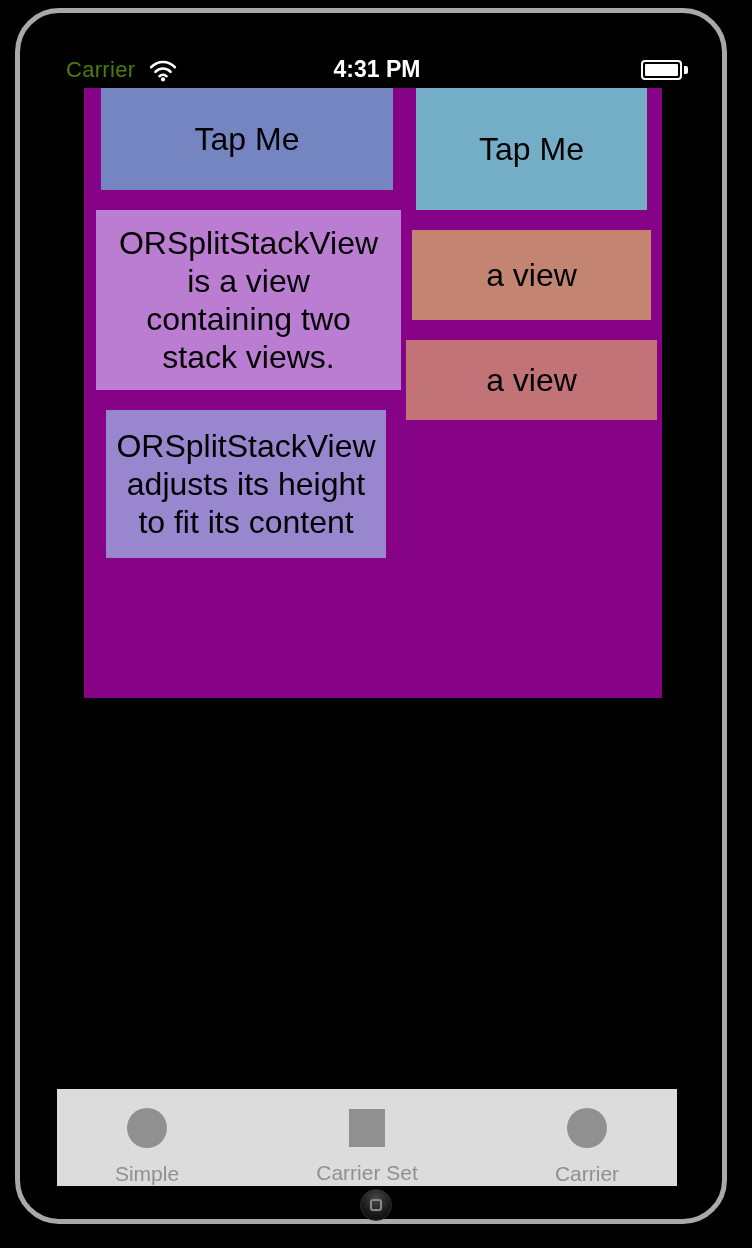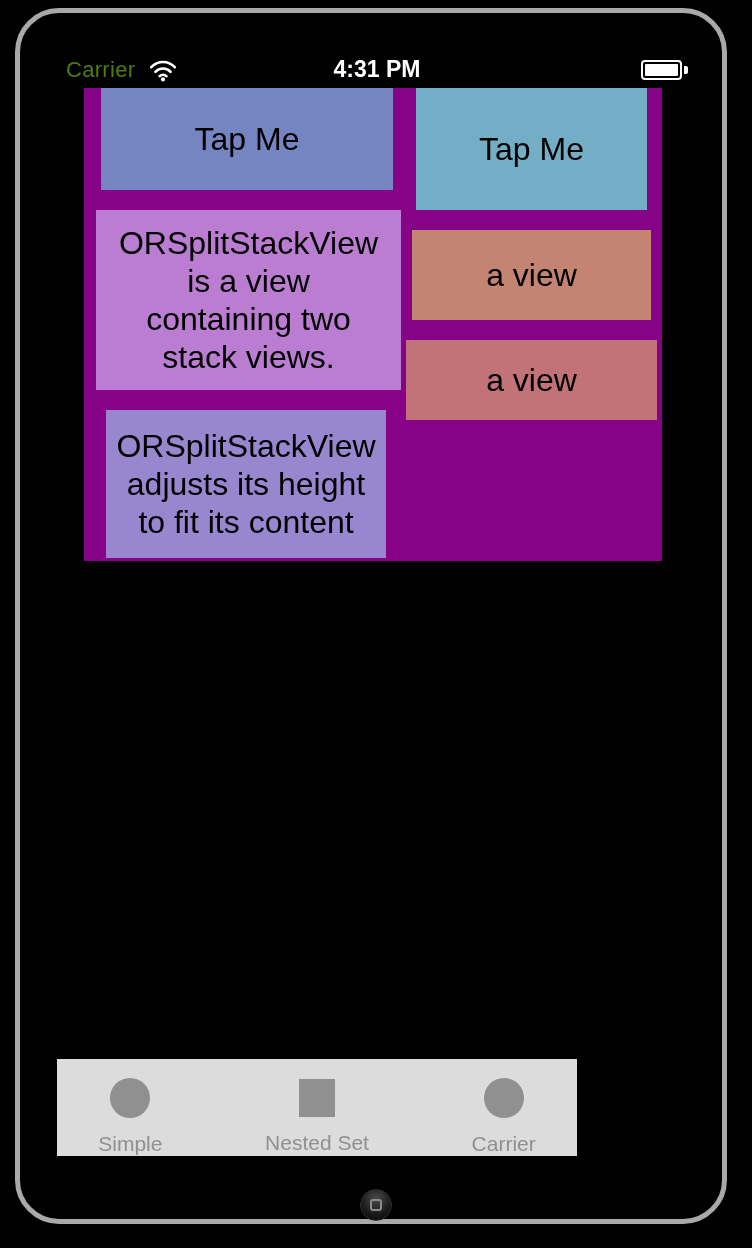--- a/index.html
+++ b/index.html
@@ -21,35 +21,35 @@
   .time { left:57px; top:56px; width:640px; text-align:center;
           font-size:23px; font-weight:600; color:#fff; }
   .batt-body { left:641px; top:60px; width:41px; height:20px;
                border:2px solid #fff; border-radius:4px; }
   .batt-fill { position:absolute; left:2px; top:2px; right:2px; bottom:2px;
                background:#fff; border-radius:1px; }
   .batt-nub  { left:684px; top:66px; width:4px; height:8px; background:#fff;
                border-radius:0 2px 2px 0; }
 
   
-  .splitview { left:84px; top:88px; width:578px; height:473px;padding-left:31px; }
+  .splitview { left:84px; top:88px; width:578px; height:610px;padding-left:31px; }
 
   .box { position:absolute; display:flex; align-items:center; justify-content:center;
          text-align:center; color:#000; font-size:32px; line-height:38px; }
   .box .txt { white-space:pre-line; width:100%; }
 
   .b-l0 { left:17px;  top:0px;   width:292px; height:102px; }
   .b-l1 { left:12px;  top:122px; width:305px; height:180px; }
   .b-l2 { left:22px;  top:322px; width:280px; height:148px; }
   .b-r0 { left:332px; top:0px;   width:231px; height:122px; }
   .b-r1 { left:328px; top:142px; width:239px; height:90px;  }
   .b-r2 { left:322px; top:252px; width:251px; height:80px;  }
 
   
-  .tabbar { left:57px; top:1059px; width:520px; height:97px;
+  .tabbar { left:57px; top:1089px; width:620px; height:97px;
             background:var(--tabbar-bg,#dcdcdc); display:flex;gap:40px; }
   .tab { flex:1; display:flex; flex-direction:column; align-items:center; }
   .tab .icon { margin-top:19px; width:40px; height:40px; border-radius:50%;
                background:var(--tab-inactive,#909090); }
   .tab .icon.square { width:36px; height:38px; border-radius:0; margin-top:20px; }
   .tab.selected .icon { background:var(--accent,#0b7bfe); }
   .tab .lbl { margin-top:14px; font-size:21px; color:var(--tab-inactive,#909090); }
   .tab.selected .lbl { color:var(--accent,#0b7bfe); }
 
   
@@ -113,21 +113,21 @@
   </div>
 </div>
 
 <div class="abs tabbar">
   <div class="tab">
     <div class="icon circle"></div>
     <div class="lbl">Simple</div>
   </div>
   <div class="tab">
     <div class="icon square"></div>
-    <div class="lbl">Nested Set</div>
+    <div class="lbl">Carrier Set</div>
   </div>
   <div class="tab">
     <div class="icon circle"></div>
     <div class="lbl">Carrier</div>
   </div>
 </div>
 
 <div class="abs home">
   <div class="home-square"></div>
 </div>

